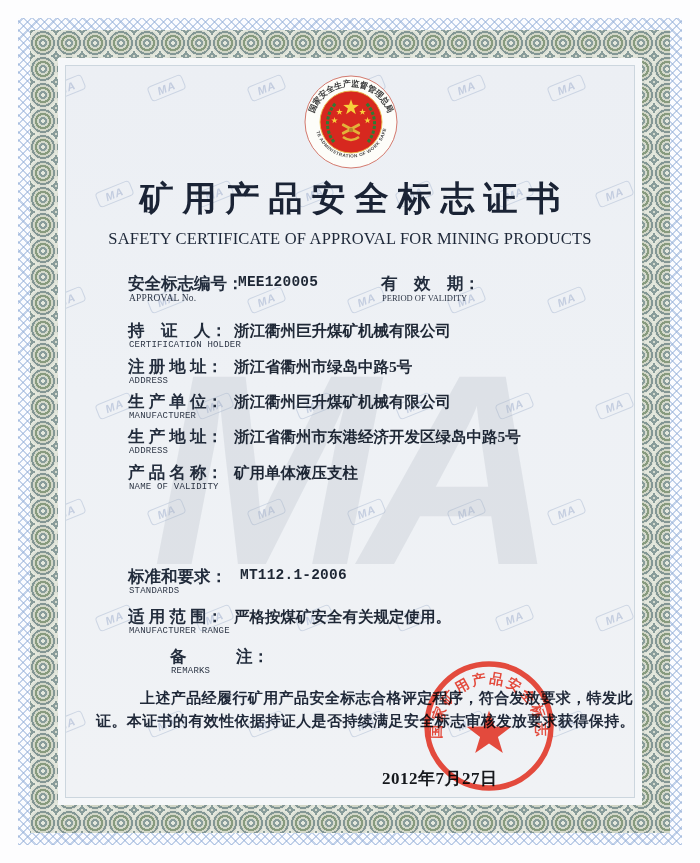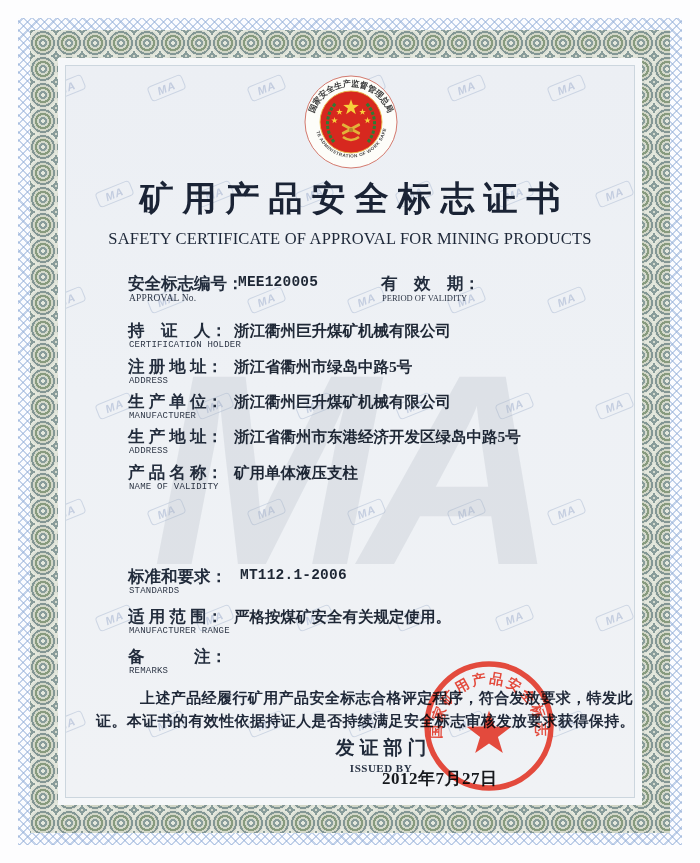--- a/index.html
+++ b/index.html
@@ -54,21 +54,21 @@
 
   .approval-row { top:207px; }
   .validity { position:absolute; left:217px; top:0; width:280px;margin-left:36px; }
   .validity .lab2 { font-size:16.5px; font-weight:700; white-space:pre; color:#222c3c; }
   .validity .sub2 { position:absolute; left:1px; top:20px; font:400 8.5px "Liberation Serif", serif; color:#2c3545; }
   .validity .val2 { position:absolute; left:86px; top:2px; white-space:nowrap;
     font:700 14.5px "Liberation Mono", monospace; }
 
   .r0 { top:254px; } .r1 { top:290px; } .r2 { top:325px; } .r3 { top:360px; }
   .r4 { top:396px; } .r5 { top:432px; }
-  .g0 { top:500px; } .g1 { top:540px; } .g2 { top:580px; }
+  .g0 { top:500px; } .g1 { top:540px; } .g2 { top:580px;margin-left:42px; }
 
   
   .statement { position:absolute; left:30px; top:621px; width:516px; z-index:2;
     font-size:15px; font-weight:700; color:#1f2838; line-height:23px; letter-spacing:.4px; }
   .statement .l1 { text-indent:44px; white-space:nowrap;text-align:right; }
   .statement .l2 { white-space:nowrap; }
 
   .issued { position:absolute; left:235px; top:669px; width:160px; text-align:center; z-index:2; }
   .issued .cn { font-size:19px; font-weight:700; letter-spacing:5px; text-indent:5px; color:#202a3a; }
   .issued .en { margin-top:1px; font-size:11px; font-weight:700; letter-spacing:.5px; color:#28324225; color:#2a3445; }
@@ -217,24 +217,20 @@
         <div class="row g2">
           <span class="lab">备　　　注：</span>
           <span class="sub">REMARKS</span>
         </div>
 
         <div class="statement">
           <div class="l1">上述产品经履行矿用产品安全标志合格评定程序，符合发放要求，特发此</div>
           <div class="l2">证。本证书的有效性依据持证人是否持续满足安全标志审核发放要求获得保持。</div>
         </div>
 
-        <div class="issued">
-          <div class="cn">发证部门</div>
-          <div class="en">ISSUED BY</div>
-        </div>
 
         <div class="date">2012年7月27日</div>
 
         <svg class="seal" viewBox="0 0 140 140">
           <circle cx="70" cy="70" r="62" fill="none" stroke="#e23b2c" stroke-width="5.5"></circle>
           <path id="sealArc" d="M24,89 A48,48 0 1 1 116,89" fill="none"></path>
           <text font-size="14" font-weight="bold" fill="#e23b2c" letter-spacing="2.5" font-family="Liberation Serif, serif">
             <textPath href="#sealArc" startOffset="50%" text-anchor="middle">安标国家矿用产品安全标志中心</textPath>
           </text>
           <polygon fill="#e23b2c" points="0,-10 2.35,-3.24 9.51,-3.09 3.8,1.24 5.88,8.09 0,4 -5.88,8.09 -3.8,1.24 -9.51,-3.09 -2.35,-3.24" transform="translate(70,78) scale(2.35)"></polygon>

